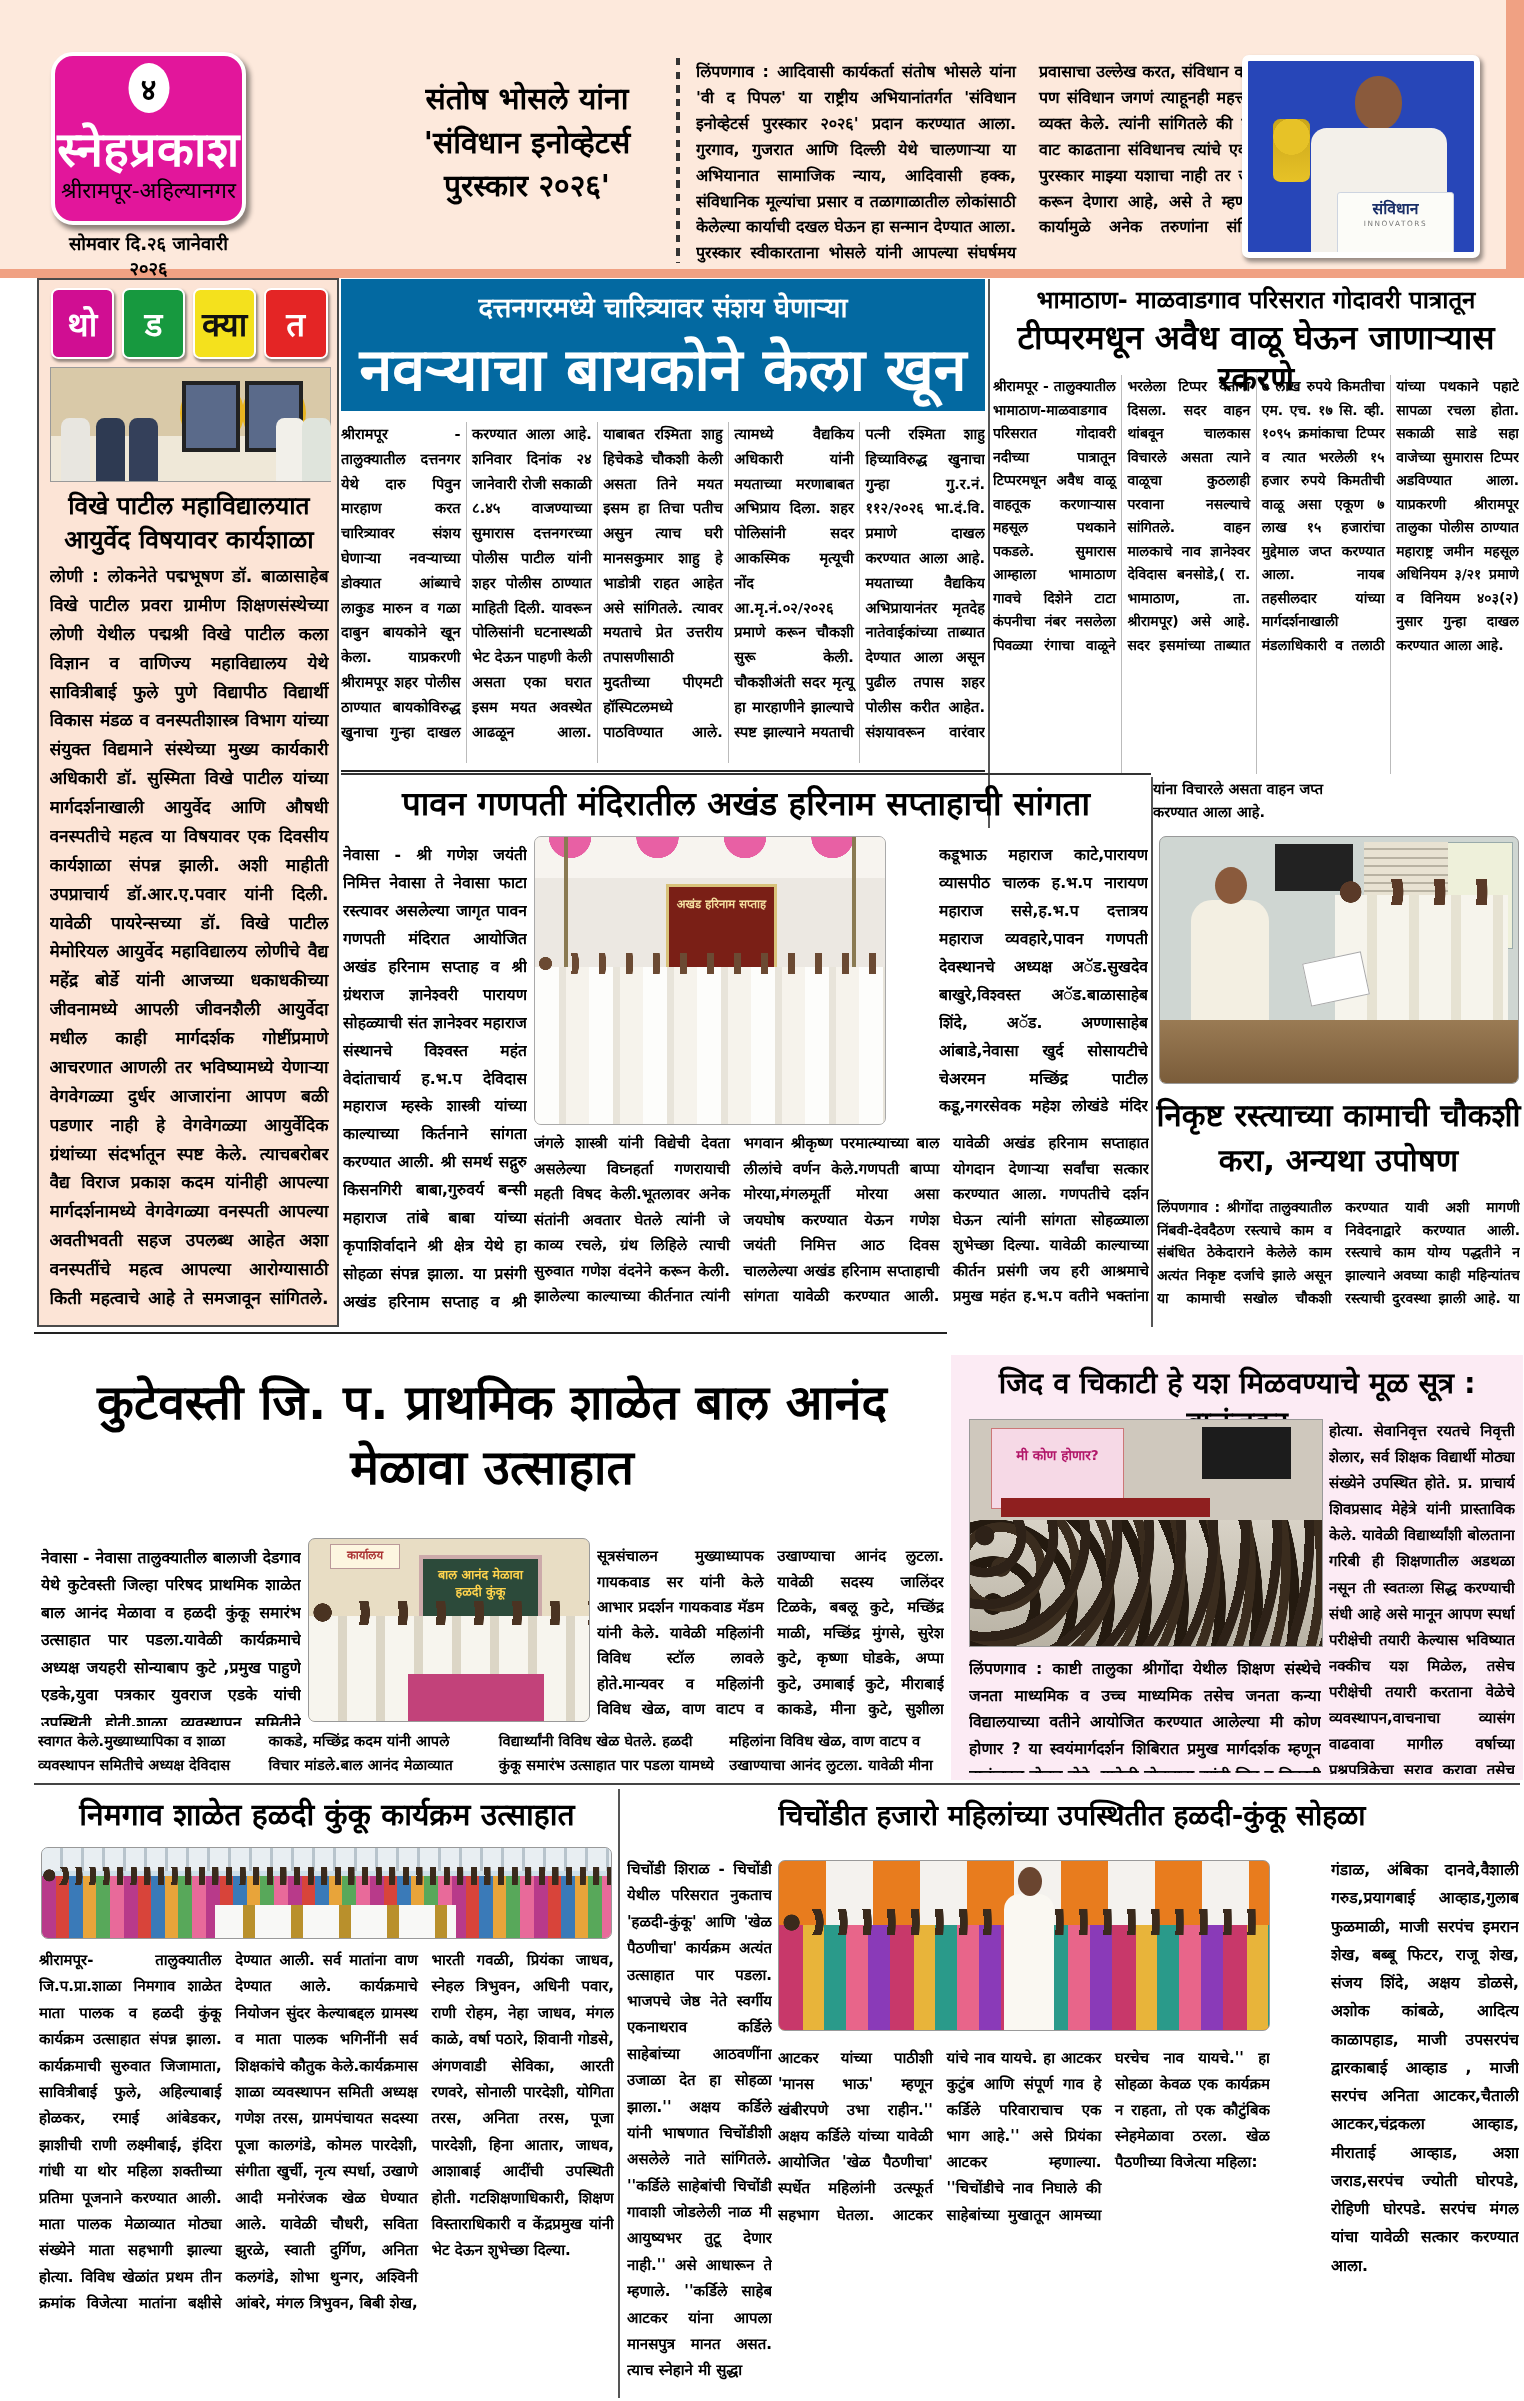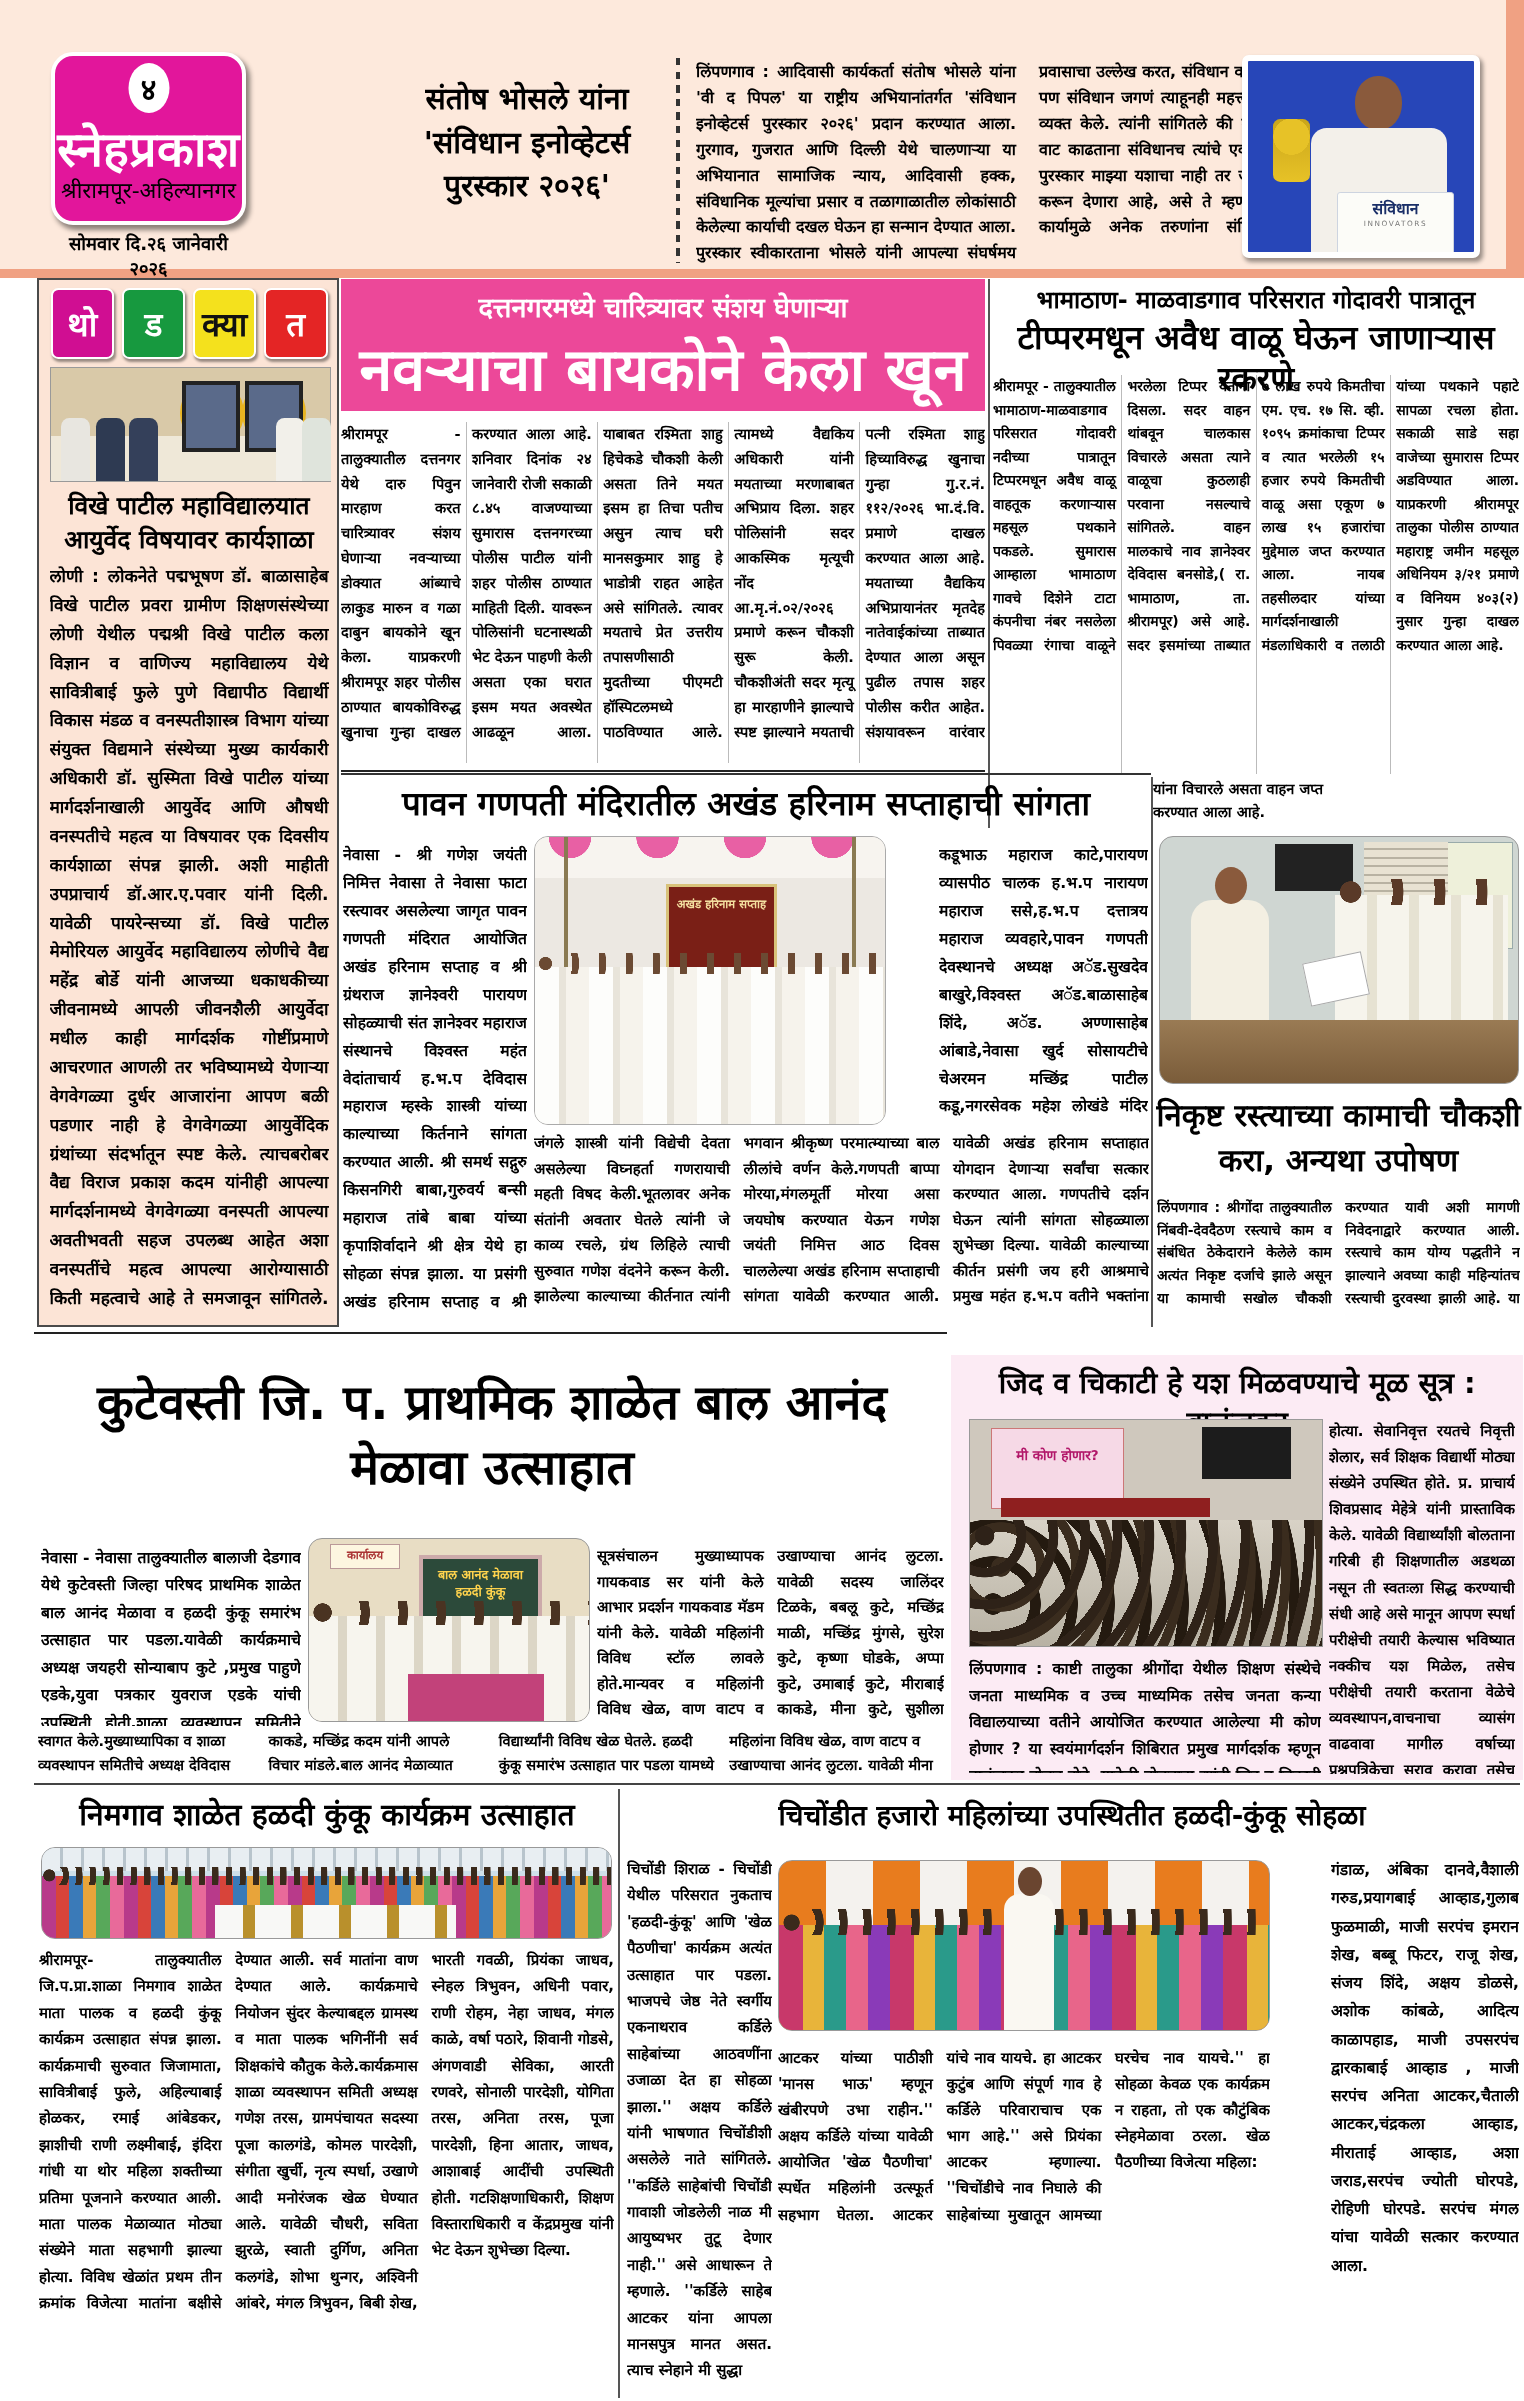--- a/index.html
+++ b/index.html
@@ -17,21 +17,21 @@
              font-size:30px;font-weight:bold;color:#000;}
   .mh-title{position:absolute;left:0;right:0;top:59px;color:#fff;font-size:48px;font-weight:bold;letter-spacing:0.5px;}
   .mh-edition{position:absolute;left:0;right:0;top:118px;color:#000000;font-size:22px;font-weight:normal;}
   .dateline{left:51px;top:230px;width:195px;text-align:center;font-size:18.3px;font-weight:bold;}
   .top-headline{left:395px;top:77px;width:264px;height:162px;font-size:30px;line-height:1.45;
                 font-weight:bold;text-align:center;}
   .dot-divider{left:676px;top:58px;width:3.7px;height:205px;
                background:repeating-linear-gradient(180deg,#333 0 7.3px,transparent 7.3px 13.6px);}
   .top-body{left:696px;top:59px;width:663px;height:208px;column-count:2;column-gap:23px;
             font-size:16px;line-height:1.62;font-weight:600;text-align:justify;overflow:hidden;}
-  .photo{border-radius:14px;overflow:hidden;}
+  .photo{border-radius:7px;overflow:hidden;}
   .photo-award{left:1242px;top:55px;width:238px;height:203px;background:#2746b8;border:6.3px solid #fff;
                border-radius:7px;box-shadow:2.1px 3.1px 4.2px rgba(0,0,0,.4);}
   .aw-head{position:absolute;left:107px;top:14.6px;width:47px;height:54px;background:#8a5a3c;border-radius:48%;}
   .aw-shirt{position:absolute;left:63px;top:67px;width:136px;height:131px;background:#f3f0ea;border-radius:15.7px 15.7px 0 0;}
   .aw-trophy{position:absolute;left:25px;top:58px;width:37px;height:63px;
              background:radial-gradient(circle at 50% 28%, #e7c227 0 18px,transparent 18.3px),
                         linear-gradient(#c9a51a,#e7c227);border-radius:7.3px;}
   .aw-cert{position:absolute;left:89px;top:131px;width:115px;height:62px;background:#fcfcf8;border:1px solid #cdd4e0;
            border-radius:3.1px;text-align:center;padding-top:4.2px;}
   .aw-cert span{display:block;font-size:15.7px;font-weight:bold;color:#1a2f68;}
@@ -234,21 +234,21 @@
       <div class="pb-man" style="left:10.5px;background:#e8e6e0;"></div>
       <div class="pb-man" style="left:45px;background:#2e3a52;"></div>
       <div class="pb-man" style="left:78px;background:#34405a;"></div>
       <div class="pb-man" style="left:225px;background:#f2f0ea;"></div>
       <div class="pb-man" style="left:251px;background:#dfe4dc;"></div>
     </div>
     <div class="brief-headline">विखे पाटील महाविद्यालयात आयुर्वेद विषयावर  कार्यशाळा</div>
     <div class="brief-body">लोणी : लोकनेते पद्मभूषण डॉ. बाळासाहेब विखे पाटील प्रवरा ग्रामीण शिक्षणसंस्थेच्या लोणी येथील पद्मश्री विखे पाटील कला विज्ञान व वाणिज्य महाविद्यालय येथे सावित्रीबाई फुले पुणे विद्यापीठ विद्यार्थी विकास मंडळ व वनस्पतीशास्त्र विभाग यांच्या संयुक्त विद्यमाने संस्थेच्या मुख्य कार्यकारी अधिकारी डॉ. सुस्मिता विखे पाटील यांच्या मार्गदर्शनाखाली आयुर्वेद आणि औषधी वनस्पतीचे महत्व या विषयावर एक दिवसीय कार्यशाळा संपन्न झाली. अशी माहीती उपप्राचार्य डॉ.आर.ए.पवार यांनी दिली. यावेळी पायरेन्सच्या डॉ. विखे पाटील मेमोरियल आयुर्वेद महाविद्यालय लोणीचे वैद्य महेंद्र बोर्डे यांनी आजच्या धकाधकीच्या जीवनामध्ये आपली जीवनशैली आयुर्वेदा मधील काही मार्गदर्शक गोष्टींप्रमाणे आचरणात आणली तर भविष्यामध्ये येणाऱ्या वेगवेगळ्या दुर्धर आजारांना आपण बळी पडणार नाही हे वेगवेगळ्या आयुर्वेदिक ग्रंथांच्या संदर्भातून स्पष्ट केले. त्याचबरोबर वैद्य विराज प्रकाश कदम यांनीही आपल्या मार्गदर्शनामध्ये वेगवेगळ्या वनस्पती आपल्या अवतीभवती सहज उपलब्ध आहेत अशा वनस्पतींचे महत्व आपल्या आरोग्यासाठी किती महत्वाचे आहे ते समजावून सांगितले. सदर कार्यशाळेचे प्रास्ताविक महाविद्यालयाचे उपप्राचार्य डॉ.आर.ए. पवार यांनी केले. वनस्पतीशास्त्र विभागाचे विभागप्रमुख डॉ. अनिल वाबळे यांनी वनस्पतीशास्त्र विभागाच्या विविध उपक्रमांची माहीती दिली. या कार्यशाळेस समन्वयक डॉ. एम. यू. पाटील, डॉ. एस. पी. गिरी डॉ. ए. एन विखे ,डॉ. जयश्री ठोळके, प्रा. सिद्धांत डोके, प्रा.निकिता दुसंगे, प्रा. सुजाता वाबळे, प्रा.श्रीसागर गौरी, डॉ. योगिता सोनवणे आणि मोठ्या संख्येने विद्यार्थी व विद्यार्थिनी उपस्थित होत्या कार्यक्रमाचे आभार डॉ. कल्पना पलघडमल यांनी मानले तर सूत्रसंचालन कु. सुरभी भालेराव यांनी केले .</div>
   </div>
 
-  <div class="abs murder-box" style="background: #ec4899; text-decoration: underline;">
+  <div class="abs murder-box" style="background: #0369a1; text-decoration: underline;">
     <div class="murder-kicker">दत्तनगरमध्ये चारित्र्यावर संशय घेणाऱ्या</div>
     <div class="murder-headline">नवऱ्याचा बायकोने केला खून</div>
   </div>
   <div class="abs murder-body">श्रीरामपूर - तालुक्यातील दत्तनगर येथे दारु पिवुन मारहाण करत चारित्र्यावर संशय घेणाऱ्या नवऱ्याच्या डोक्यात आंब्याचे लाकुड मारुन व गळा दाबुन बायकोने खून केला. याप्रकरणी श्रीरामपूर शहर पोलीस ठाण्यात बायकोविरुद्ध खुनाचा गुन्हा दाखल करण्यात आला आहे. शनिवार दिनांक २४ जानेवारी रोजी सकाळी ८.४५ वाजण्याच्या सुमारास दत्तनगरच्या पोलीस पाटील यांनी शहर पोलीस ठाण्यात माहिती दिली. यावरून पोलिसांनी घटनास्थळी भेट देऊन पाहणी केली असता एका घरात इसम मयत अवस्थेत आढळून आला. याबाबत रश्मिता शाहु हिचेकडे चौकशी केली असता तिने मयत इसम हा तिचा पतीच असुन त्याच घरी मानसकुमार शाहु हे भाडोत्री राहत आहेत असे सांगितले. त्यावर मयताचे प्रेत उत्तरीय तपासणीसाठी मुदतीच्या पीएमटी हॉस्पिटलमध्ये पाठविण्यात आले. त्यामध्ये वैद्यकिय अधिकारी यांनी मयताच्या मरणाबाबत अभिप्राय दिला. शहर पोलिसांनी सदर आकस्मिक मृत्यूची नोंद आ.मृ.नं.०२/२०२६ प्रमाणे करून चौकशी सुरू केली. चौकशीअंती सदर मृत्यू हा मारहाणीने झाल्याचे स्पष्ट झाल्याने मयताची पत्नी रश्मिता शाहु हिच्याविरुद्ध खुनाचा गुन्हा गु.र.नं. ११२/२०२६ भा.दं.वि. प्रमाणे दाखल करण्यात आला आहे. मयताच्या वैद्यकिय अभिप्रायानंतर मृतदेह नातेवाईकांच्या ताब्यात देण्यात आला असून पुढील तपास शहर पोलीस करीत आहेत. संशयावरून वारंवार होणाऱ्या वादातूनच हा खून झाल्याचे तपासात निष्पन्न झाले आहे.</div>
   <div class="abs hrule-murder"></div>
   <div class="abs vrule-ms"></div>
 
   <div class="abs sand-kicker">भामाठाण- माळवाडगाव परिसरात गोदावरी पात्रातून</div>
   <div class="abs sand-headline">टीप्परमधून अवैध वाळू घेऊन जाणाऱ्यास रकरणे</div>
   <div class="abs sand-body">श्रीरामपूर - तालुक्यातील भामाठाण-माळवाडगाव परिसरात गोदावरी नदीच्या पात्रातून टिप्परमधून अवैध वाळू वाहतूक करणाऱ्यास महसूल पथकाने पकडले. सुमारास आम्हाला भामाठाण गावचे दिशेने टाटा कंपनीचा नंबर नसलेला पिवळ्या रंगाचा वाळूने भरलेला टिप्पर येताना दिसला. सदर वाहन थांबवून चालकास विचारले असता त्याने वाळूचा कुठलाही परवाना नसल्याचे सांगितले. वाहन मालकाचे नाव ज्ञानेश्वर देविदास बनसोडे,( रा. भामाठाण, ता. श्रीरामपूर) असे आहे. सदर इसमांच्या ताब्यात ७ लाख रुपये किमतीचा एम. एच. १७ सि. व्ही. १०९५ क्रमांकाचा टिप्पर व त्यात भरलेली १५ हजार रुपये किमतीची वाळू असा एकूण ७ लाख १५ हजारांचा मुद्देमाल जप्त करण्यात आला. नायब तहसीलदार यांच्या मार्गदर्शनाखाली मंडलाधिकारी व तलाठी यांच्या पथकाने पहाटे सापळा रचला होता. सकाळी साडे सहा वाजेच्या सुमारास टिप्पर अडविण्यात आला. याप्रकरणी श्रीरामपूर तालुका पोलीस ठाण्यात महाराष्ट्र जमीन महसूल अधिनियम ३/२१ प्रमाणे व विनियम ४०३(२) नुसार गुन्हा दाखल करण्यात आला आहे.</div>

